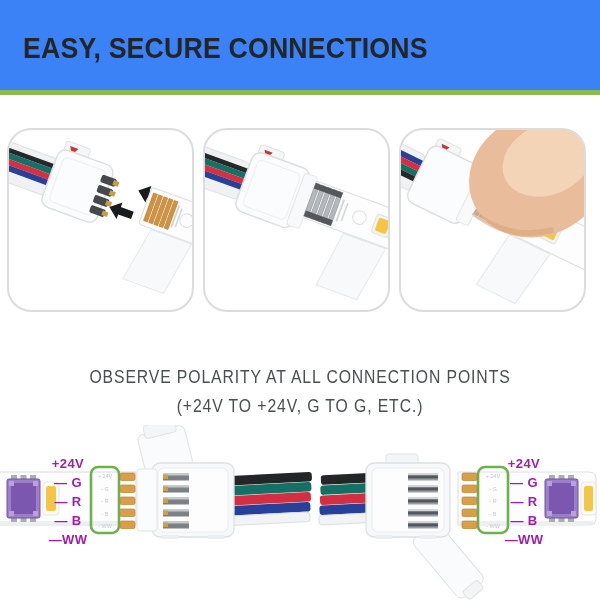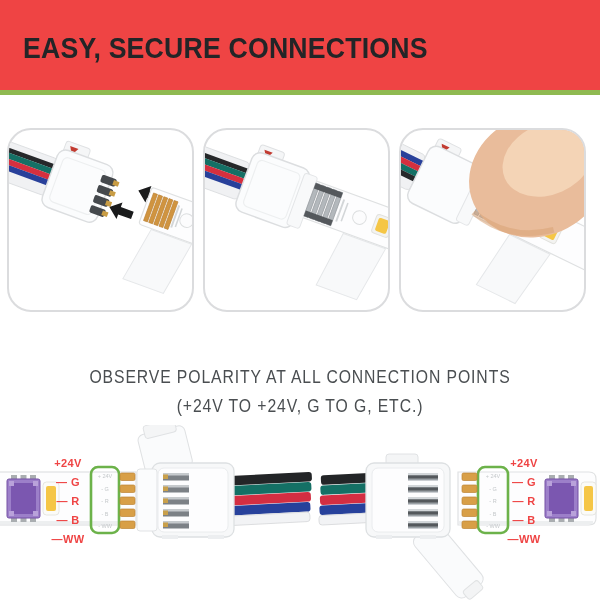--- a/index.html
+++ b/index.html
@@ -1,37 +1,37 @@
 <!DOCTYPE html>
 <html><head>
 <meta charset="utf-8">
 <style>
   html,body{margin:0;padding:0}
   body{width:600px;height:600px;position:relative;background:#ffffff;overflow:hidden;
        font-family:"Liberation Sans",sans-serif;}
   
-  .header{position:absolute;top:0;left:0;width:600px;height:95px;background:#ef4444;
+  .header{position:absolute;top:0;left:0;width:600px;height:95px;background:#3b82f6;
           border-bottom:5px solid #8fba52;box-sizing:border-box;}
   .header h1{margin:0;padding:33px 0 0 25px;font-size:29px;line-height:30px;font-weight:bold;
              color:#232527;letter-spacing:.2px;transform:scaleX(.92);transform-origin:left center;white-space:nowrap}
   
   .panel{position:absolute;top:128px;width:187px;height:184px;background:#fff;
          border:2px solid #dbdcde;border-radius:24px;overflow:hidden;box-sizing:border-box}
   #panel1{left:7px} #panel2{left:203px} #panel3{left:399px}
   .panel svg{display:block;width:100%;height:100%}
   
   .note{position:absolute;top:363px;left:0;width:600px;text-align:center;color:#4a4e51;
         font-size:17.5px;letter-spacing:1px;line-height:29px;transform:scaleX(.9);transform-origin:center;white-space:nowrap}
   
   .diagram{position:absolute;top:425px;left:0;width:600px;height:175px}
   .diagram > svg{position:absolute;top:0;left:0}
   .lblcol{position:absolute;top:29px;width:52px}
   #lbl-left{left:42px} #lbl-right{left:498px}
-  .lbl{height:19px;line-height:19px;text-align:center;font-size:11px;font-weight:bold;
-       color:#ef4444;letter-spacing:.4px;white-space:nowrap}
+  .lbl{height:19px;line-height:19px;text-align:center;font-size:13px;font-weight:bold;
+       color:#a21caf;letter-spacing:.4px;white-space:nowrap}
   .printcol{position:absolute;top:45px;width:26px}
   #print-left{left:92px} #print-right{left:480px}
   .pp{height:12.6px;line-height:12.6px;text-align:center;font-size:5.5px;color:#c4c8ca;white-space:nowrap}
 </style>
 </head>
 <body>
 
 <div class="header">
   <h1>EASY, SECURE CONNECTIONS</h1>
 </div>

